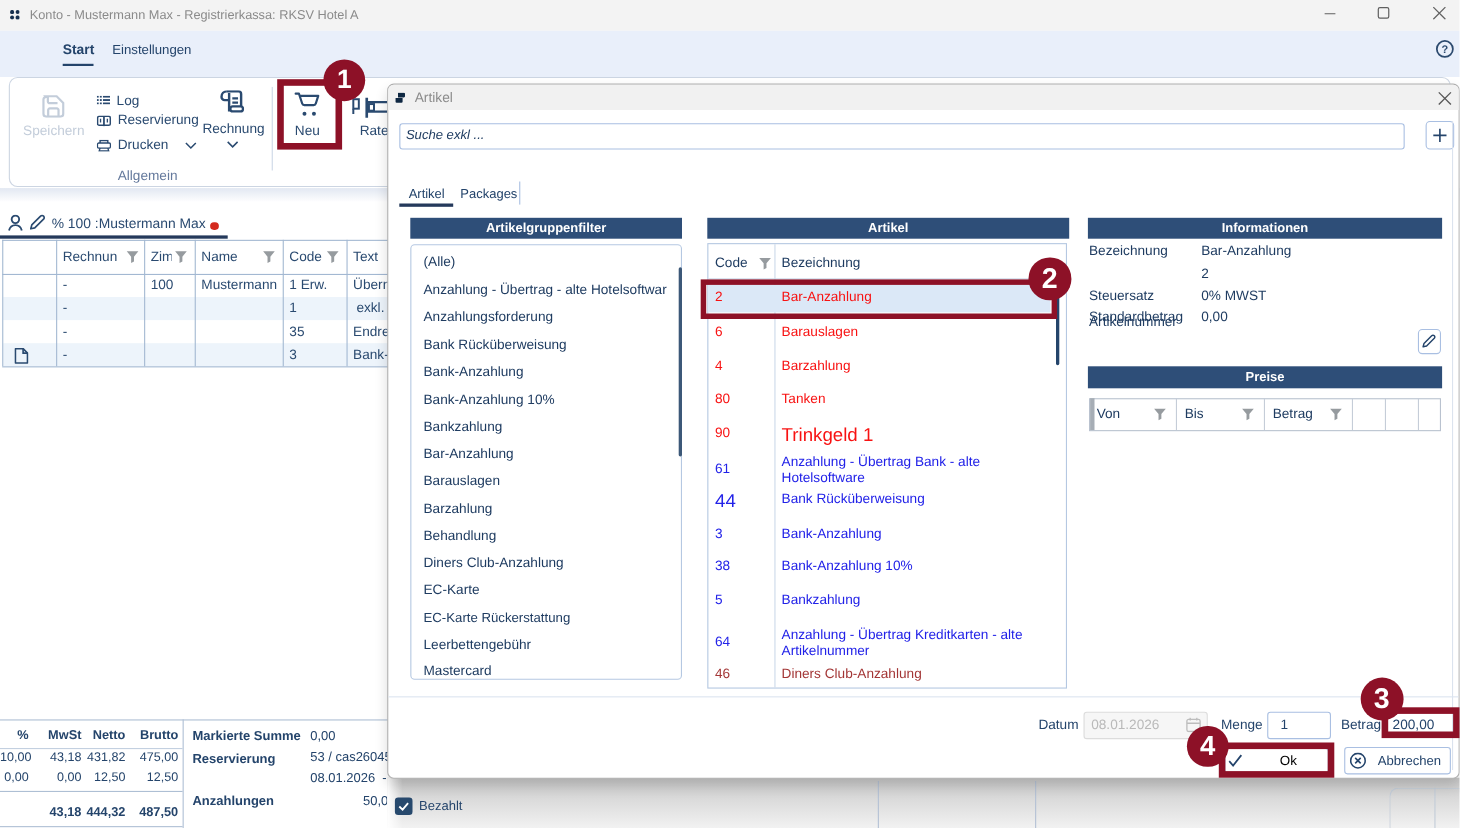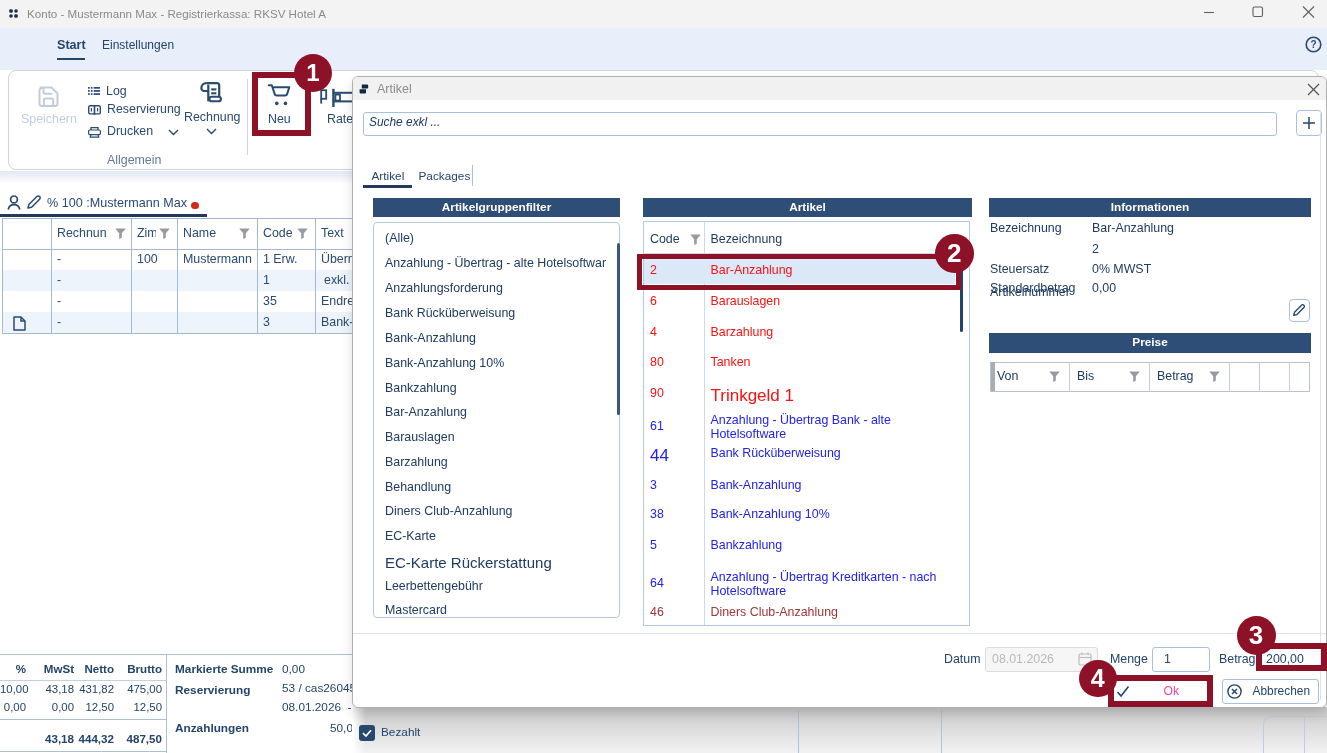--- a/index.html
+++ b/index.html
@@ -250,21 +250,21 @@
   <div class="abs hl" style="left:385px;top:306.5px;font-size:12.4px;color:#1f3c61;">Bank Rücküberweisung</div>
   <div class="abs hl" style="left:385px;top:331.5px;font-size:12.4px;color:#1f3c61;">Bank-Anzahlung</div>
   <div class="abs hl" style="left:385px;top:356.5px;font-size:12.4px;color:#1f3c61;">Bank-Anzahlung 10%</div>
   <div class="abs hl" style="left:385px;top:381.5px;font-size:12.4px;color:#1f3c61;">Bankzahlung</div>
   <div class="abs hl" style="left:385px;top:406px;font-size:12.4px;color:#1f3c61;">Bar-Anzahlung</div>
   <div class="abs hl" style="left:385px;top:431px;font-size:12.4px;color:#1f3c61;">Barauslagen</div>
   <div class="abs hl" style="left:385px;top:455.5px;font-size:12.4px;color:#1f3c61;">Barzahlung</div>
   <div class="abs hl" style="left:385px;top:480.5px;font-size:12.4px;color:#1f3c61;">Behandlung</div>
   <div class="abs hl" style="left:385px;top:505px;font-size:12.4px;color:#1f3c61;">Diners Club-Anzahlung</div>
   <div class="abs hl" style="left:385px;top:529.5px;font-size:12.4px;color:#1f3c61;text-align:center;">EC-Karte</div>
-  <div class="abs hl" style="left:385px;top:554.5px;font-size:15px;color:#1f3c61;">EC-Karte Rückerstattung</div>
+  <div class="abs hl" style="left:385px;top:554.5px;font-size:12px;color:#1f3c61;">EC-Karte Rückerstattung</div>
   <div class="abs hl" style="left:385px;top:579.5px;font-size:12.4px;color:#1f3c61;">Leerbettengebühr</div>
   <div class="abs hl" style="left:385px;top:604px;font-size:12.4px;color:#1f3c61;">Mastercard</div>
   <div class="abs" style="left:616.5px;top:243px;width:3px;height:172px;background:#3c5878;border-radius:2px;"></div>
 
   <div class="abs" style="left:643px;top:221px;width:327px;height:405px;border:1px solid #b5c8e2;"></div>
   <div class="abs" style="left:703.5px;top:222px;width:1px;height:403px;background:#ccd9ea;"></div>
   <div class="abs hl" style="left:650px;top:233px;font-size:12.4px;color:#1f3c61;">Code</div>
   <svg class="abs" style="left:689px;top:233px" width="13" height="13" viewBox="0 0 13 13">
       <path d="M1.2,1.5 h10.6 l-4,4.8 v4.4 l-2.6,1.3 v-5.7 z" fill="#969b9f"></path>
     </svg>
@@ -286,21 +286,21 @@
   <div class="abs" style="left:710.5px;top:413px;font-size:12.4px;color:#2222e8;line-height:14.3px;width:240px;">Anzahlung - Übertrag Bank - alte Hotelsoftware</div>
   <div class="abs hl" style="left:650px;top:447px;font-size:17px;color:#2222e8;">44</div>
   <div class="abs hl" style="left:710.5px;top:447px;font-size:12.4px;color:#2222e8;">Bank Rücküberweisung</div>
   <div class="abs hl" style="left:650px;top:478.5px;font-size:12.4px;color:#2222e8;">3</div>
   <div class="abs hl" style="left:710.5px;top:478.5px;font-size:12.4px;color:#2222e8;">Bank-Anzahlung</div>
   <div class="abs hl" style="left:650px;top:508px;font-size:12.4px;color:#2222e8;">38</div>
   <div class="abs hl" style="left:710.5px;top:508px;font-size:12.4px;color:#2222e8;">Bank-Anzahlung 10%</div>
   <div class="abs hl" style="left:650px;top:539px;font-size:12.4px;color:#2222e8;">5</div>
   <div class="abs hl" style="left:710.5px;top:539px;font-size:12.4px;color:#2222e8;">Bankzahlung</div>
   <div class="abs hl" style="left:650px;top:577px;font-size:12.4px;color:#2222e8;">64</div>
-  <div class="abs" style="left:710.5px;top:570px;font-size:12.4px;color:#2222e8;line-height:14.3px;width:250px;">Anzahlung - Übertrag Kreditkarten - nach Hotelsoftware</div>
+  <div class="abs" style="left:710.5px;top:570px;font-size:12.4px;color:#2222e8;line-height:14.3px;width:250px;">Anzahlung - Übertrag Kreditkarten - alte Artikelnummer</div>
   <div class="abs hl" style="left:650px;top:605.5px;font-size:12.4px;color:#a33636;">46</div>
   <div class="abs hl" style="left:710.5px;top:605.5px;font-size:12.4px;color:#a33636;">Diners Club-Anzahlung</div>
   <div class="abs" style="left:959.5px;top:255px;width:3.5px;height:77px;background:#24456b;border-radius:2px;"></div>
 
   <div class="abs hl" style="left:990px;top:222px;font-size:12.4px;color:#1f3c61;">Bezeichnung</div>
   <div class="abs hl" style="left:1092px;top:222px;font-size:12.4px;color:#1f3c61;">Bar-Anzahlung</div>
   <div class="abs hl" style="left:990px;top:243px;font-size:12.4px;color:#1f3c61;margin-top:43px;">Artikelnummer</div>
   <div class="abs hl" style="left:1092px;top:243px;font-size:12.4px;color:#1f3c61;">2</div>
   <div class="abs hl" style="left:990px;top:262.5px;font-size:12.4px;color:#1f3c61;">Steuersatz</div>
   <div class="abs hl" style="left:1092px;top:262.5px;font-size:12.4px;color:#1f3c61;">0% MWST</div>
@@ -347,21 +347,21 @@
   <div class="abs hl" style="left:1110px;top:652.5px;font-size:12.4px;color:#24446b;">Menge</div>
   <div class="abs" style="left:1151.5px;top:647px;width:58px;height:24.5px;background:#fff;border:1px solid #a9bfe2;border-radius:3px;"></div>
   <div class="abs hl" style="left:1164px;top:652.5px;font-size:12.4px;color:#24446b;">1</div>
   <div class="abs hl" style="left:1219px;top:652.5px;font-size:12.4px;color:#24446b;">Betrag</div>
   <div class="abs hl" style="left:1266px;top:652.5px;font-size:12.4px;color:#24446b;">200,00</div>
 
   <div class="abs" style="left:1113px;top:680px;width:95px;height:23px;background:#fff;border:1px solid #a9bfe2;border-radius:3px;"></div>
   <svg class="abs" style="left:1115.5px;top:684.5px;" width="14" height="13" viewBox="0 0 14 13">
     <polyline points="1.5,7 5,11 12.5,1.5" fill="none" stroke="#24446b" stroke-width="1.6"></polyline>
   </svg>
-  <div class="abs hl" style="left:1163.5px;top:685px;font-size:12.2px;color:#ec4899;">Ok</div>
+  <div class="abs hl" style="left:1163.5px;top:685px;font-size:12.2px;color:#000000;">Ok</div>
   <div class="abs" style="left:1222px;top:679px;width:97px;height:24.5px;background:#fff;border:1px solid #a9bfe2;border-radius:3px;"></div>
   <svg class="abs" style="left:1226.5px;top:684px;" width="15" height="15" viewBox="0 0 15 15">
     <circle cx="7.5" cy="7.5" r="6.6" fill="none" stroke="#24446b" stroke-width="1.4"></circle>
     <line x1="5" y1="5" x2="10" y2="10" stroke="#24446b" stroke-width="1.4"></line>
     <line x1="10" y1="5" x2="5" y2="10" stroke="#24446b" stroke-width="1.4"></line>
   </svg>
   <div class="abs hl" style="left:1252.5px;top:685.5px;font-size:11.9px;color:#24446b;">Abbrechen</div>
 
   <div class="abs" style="left:252px;top:71.5px;width:59px;height:64.5px;border:6px solid #8d1127;"></div>
   <div class="abs" style="left:294px;top:54px;width:38px;height:38px;border-radius:50%;background:#8d1127;color:#fff;font-size:24px;font-weight:bold;text-align:center;line-height:38px;">1</div>

